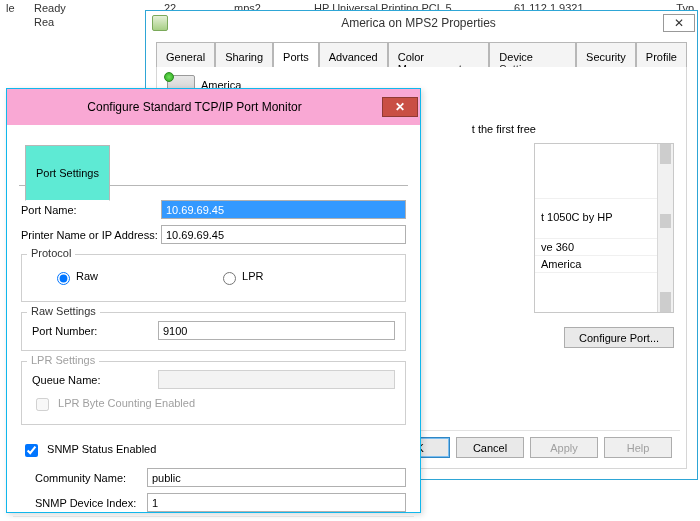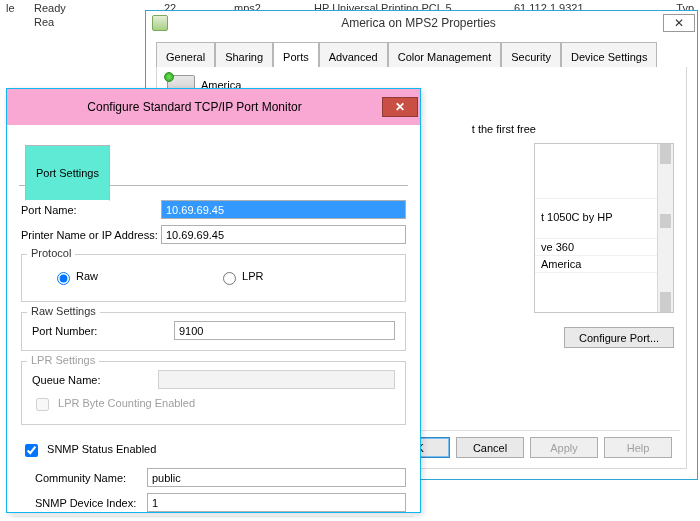--- a/index.html
+++ b/index.html
@@ -185,22 +185,23 @@
     <span class="icon-printer-sm" style="margin:0 6px;"></span>
     <span class="title">America on MPS2 Properties</span>
     <div class="close-btn">✕</div>
   </div>
   <div class="tabs">
     <div class="tab">General</div>
     <div class="tab">Sharing</div>
     <div class="tab active">Ports</div>
     <div class="tab">Advanced</div>
     <div class="tab">Color Management</div>
+    <div class="tab">Device Settings</div>
     <div class="tab">Security</div>
-    <div class="tab">Device Settings</div>
+    <div class="tab">Profile</div>
   </div>
   <div class="back-body">
     <div style="display:flex;align-items:center;">
       <span class="printer-ico">
           <span class="green-dot"></span>
         </span>
       <span>America</span>
     </div>
     <div style="position:absolute; top:56px; right:150px; font-size:11px;">t the first free</div>
 
@@ -252,21 +253,21 @@
     <div class="group">
       <div class="group-title">Protocol</div>
       <div class="radio-row">
         <label><input type="radio" class="chk" checked="" style=""><span>Raw</span></label>
         <label><input type="radio" class="chk" style=""><span>LPR</span></label>
       </div>
     </div>
 
     <div class="group">
       <div class="group-title">Raw Settings</div>
-      <div class="row" style="margin-bottom:0;gap:16px;">
+      <div class="row" style="margin-bottom:0;">
         <div class="lbl" style="width:126px;">Port Number:</div>
         <input class="txtinput" value="9100" style="">
       </div>
     </div>
 
     <div class="group disabled">
       <div class="group-title">LPR Settings</div>
       <div class="row">
         <div class="lbl" style="width:126px;">Queue Name:</div>
         <input class="txtinput" disabled="" style="">

